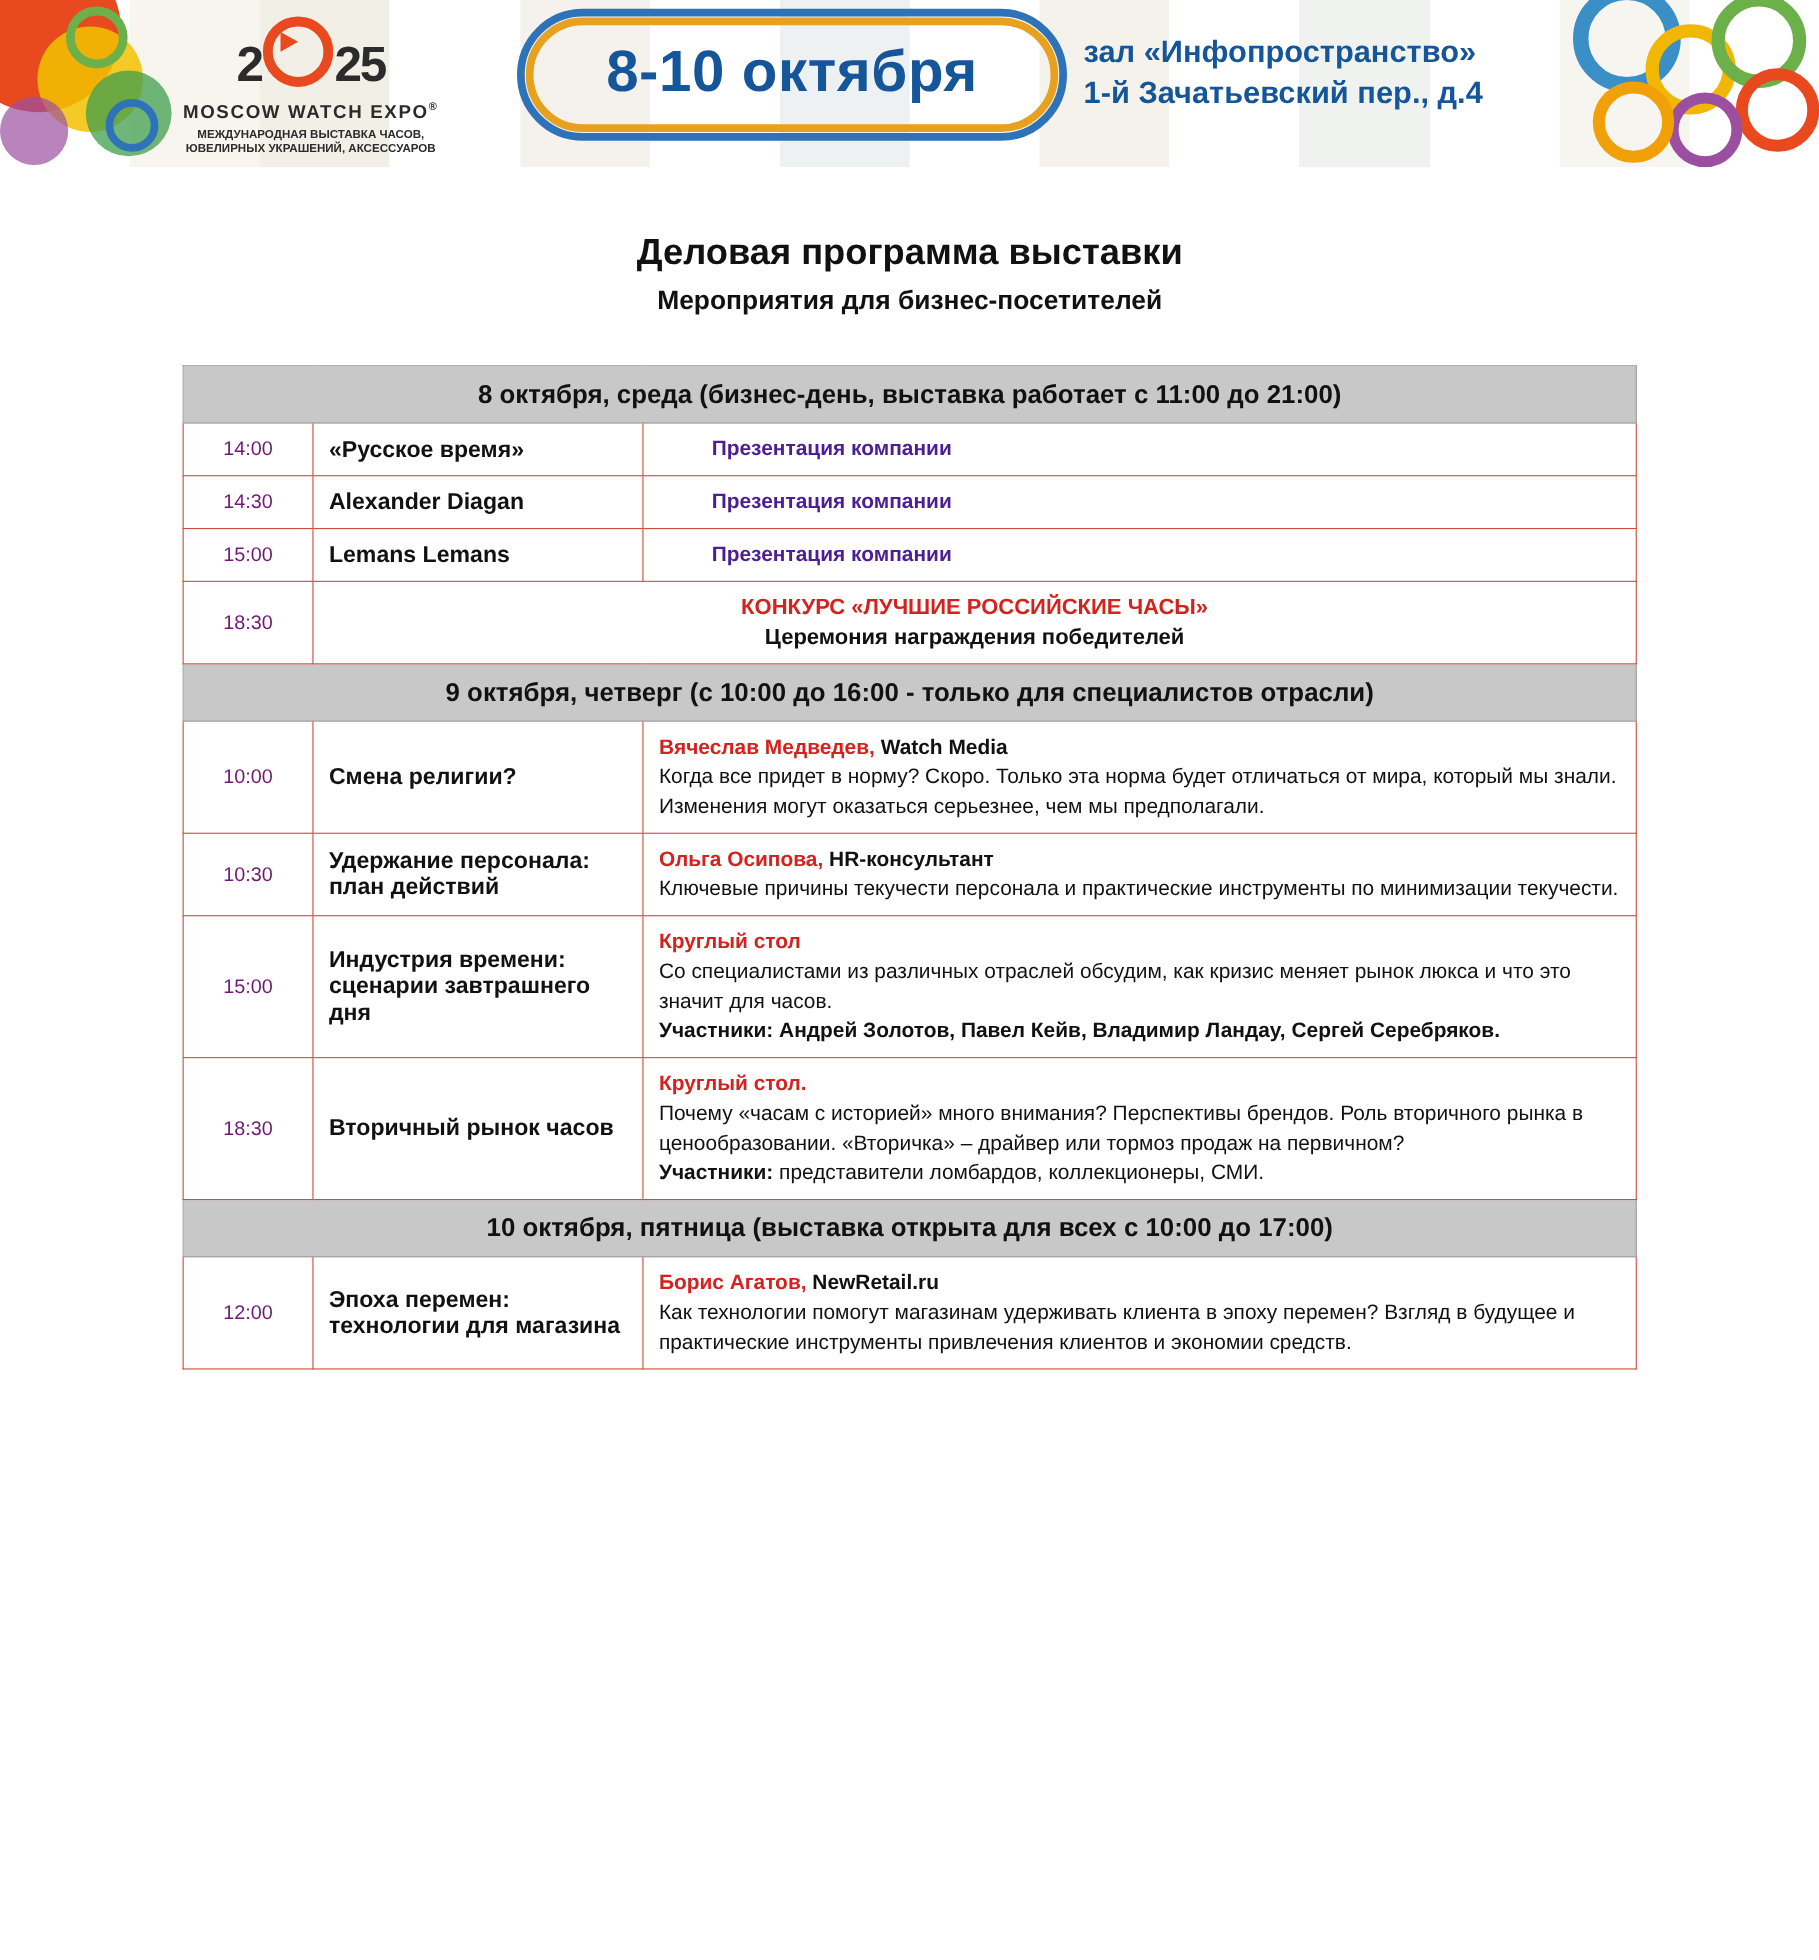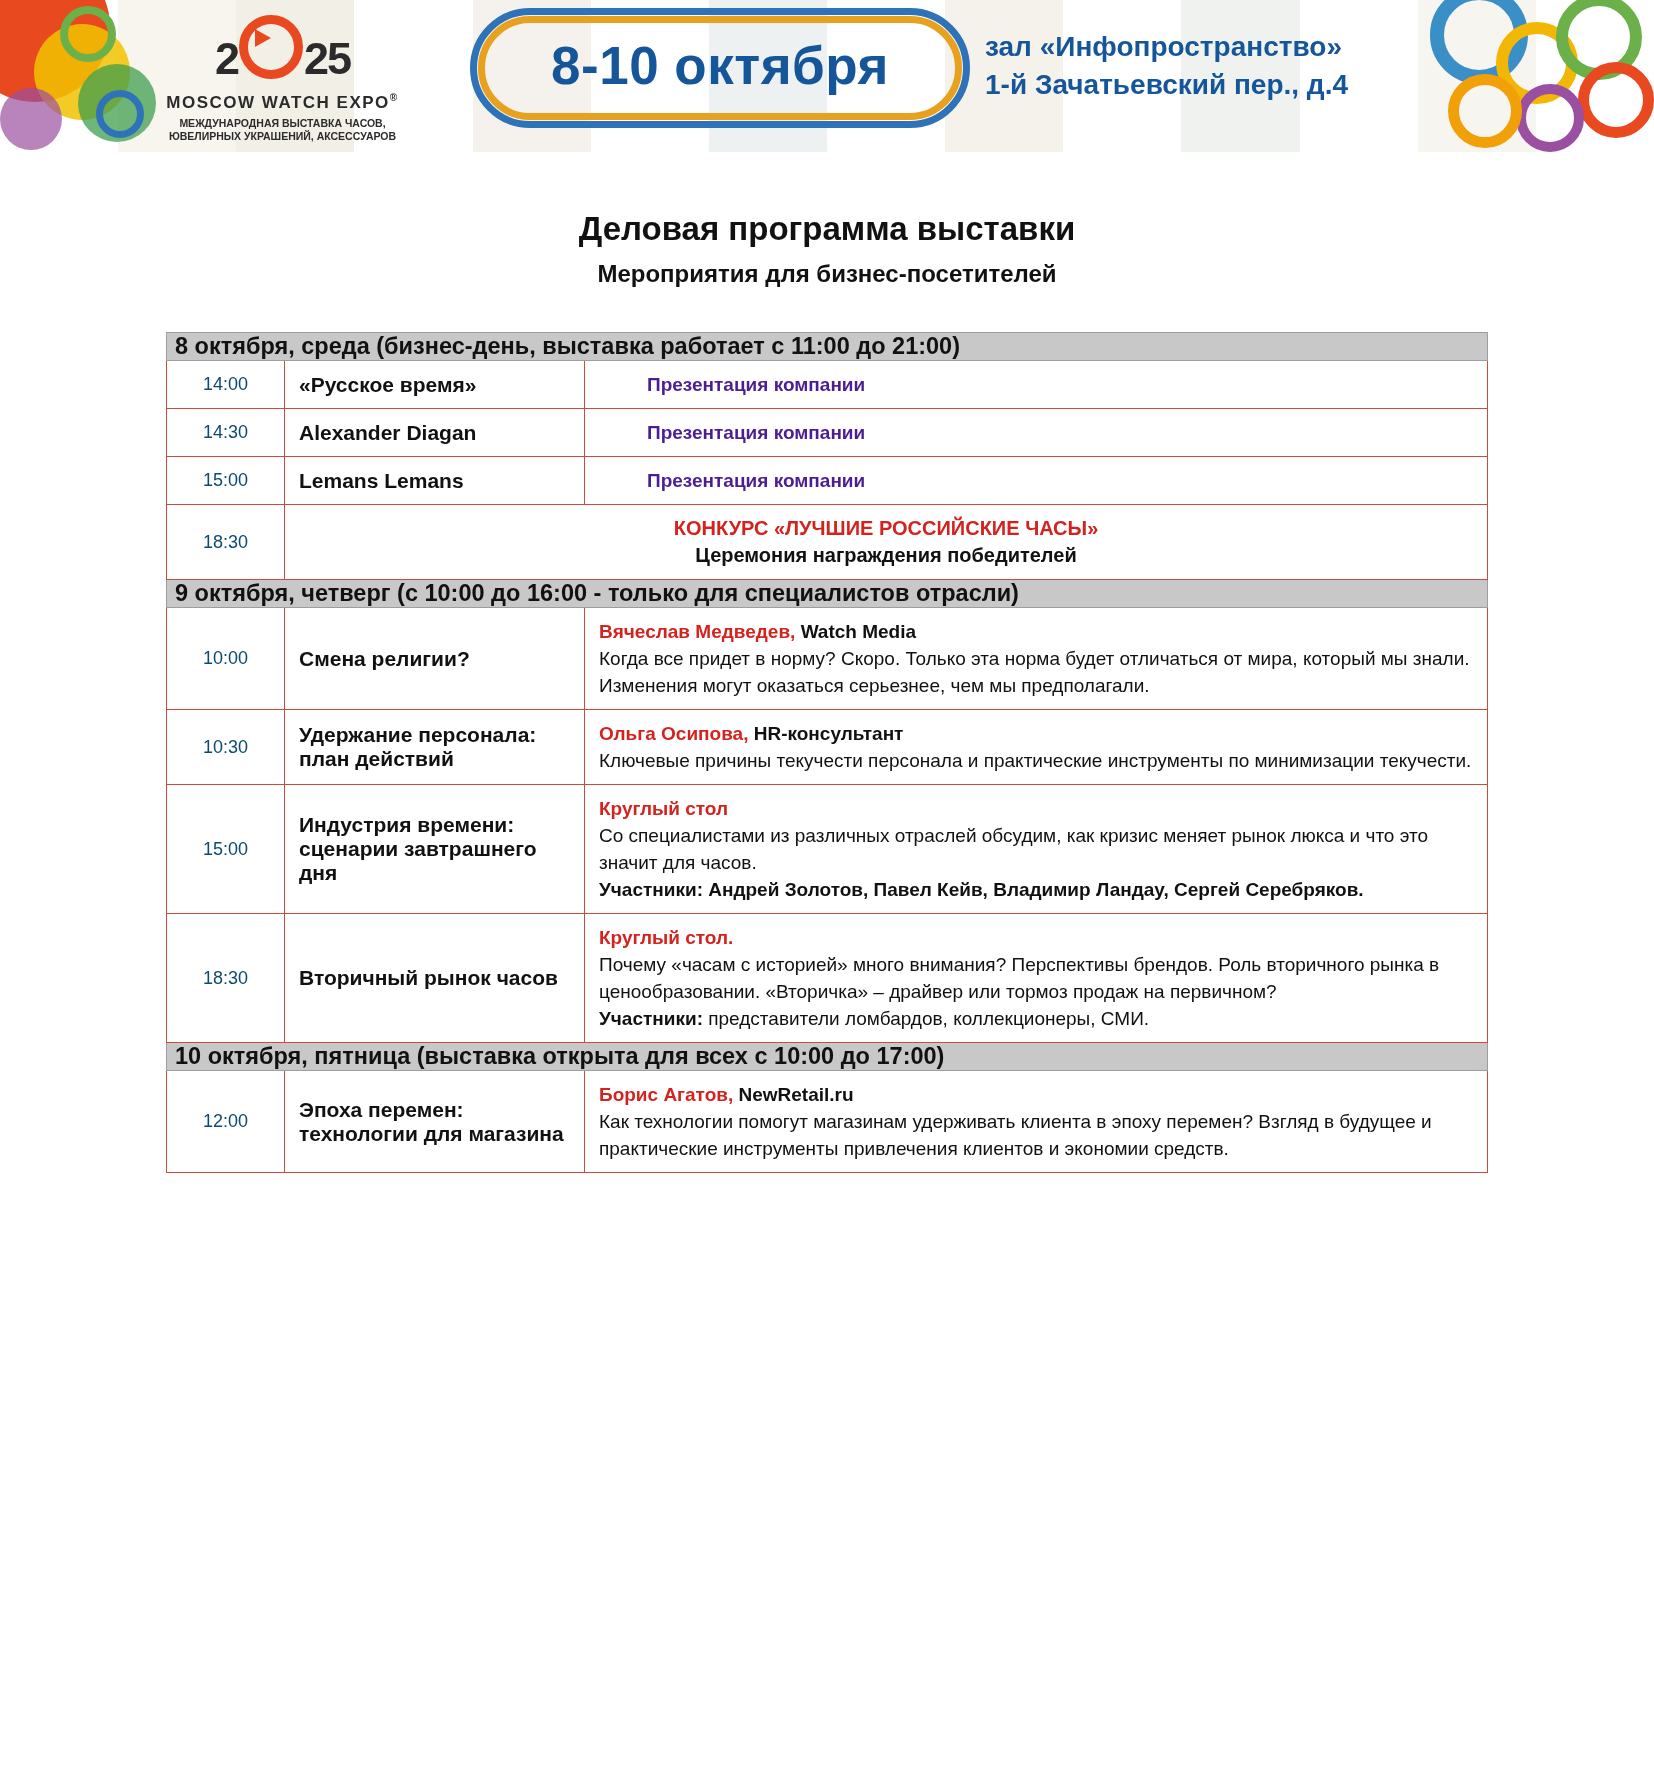--- a/index.html
+++ b/index.html
@@ -182,26 +182,27 @@
     table-layout: fixed;
   }
   .program td {
     border: 1.5px solid #d04a3c;
     vertical-align: middle;
     padding: 10px 14px;
   }
   .day-head td {
     background: #c8c8c8;
     border: 1.5px solid #9e9e9e;
+    text-align: center;
     font-size: 23.5px;
     font-weight: bold;
     color: #111;
-    padding: 0 8px;
-  }
-  .col-time { width: 118px; text-align: center; font-size: 18px; color: #0c4a6e; }
+    padding: 12px 8px;
+  }
+  .col-time { width: 118px; text-align: center; font-size: 18px; color: #701a75; }
   .col-topic { width: 300px; font-size: 21px; font-weight: bold; color: #111; }
   .col-desc { font-size: 19px; color: #111; line-height: 27px; }
 
   .accent { color: #4c1d95; font-weight: bold; margin-left: 48px; }
   .speaker-name { color: #d4231e; font-weight: bold; }
   .speaker-org { color: #111; font-weight: bold; }
   .center { text-align: center; }
   .bold { font-weight: bold; }
   .desc-line { display: block; }
   .award-title { color: #d4231e; font-weight: bold; font-size: 20px; }

